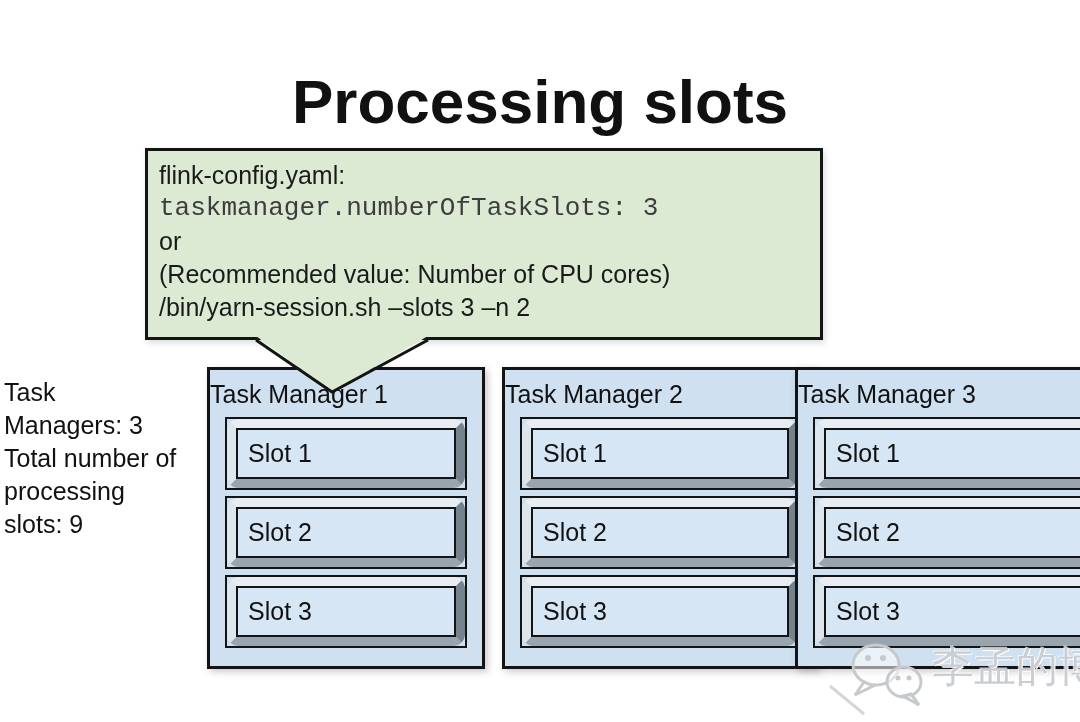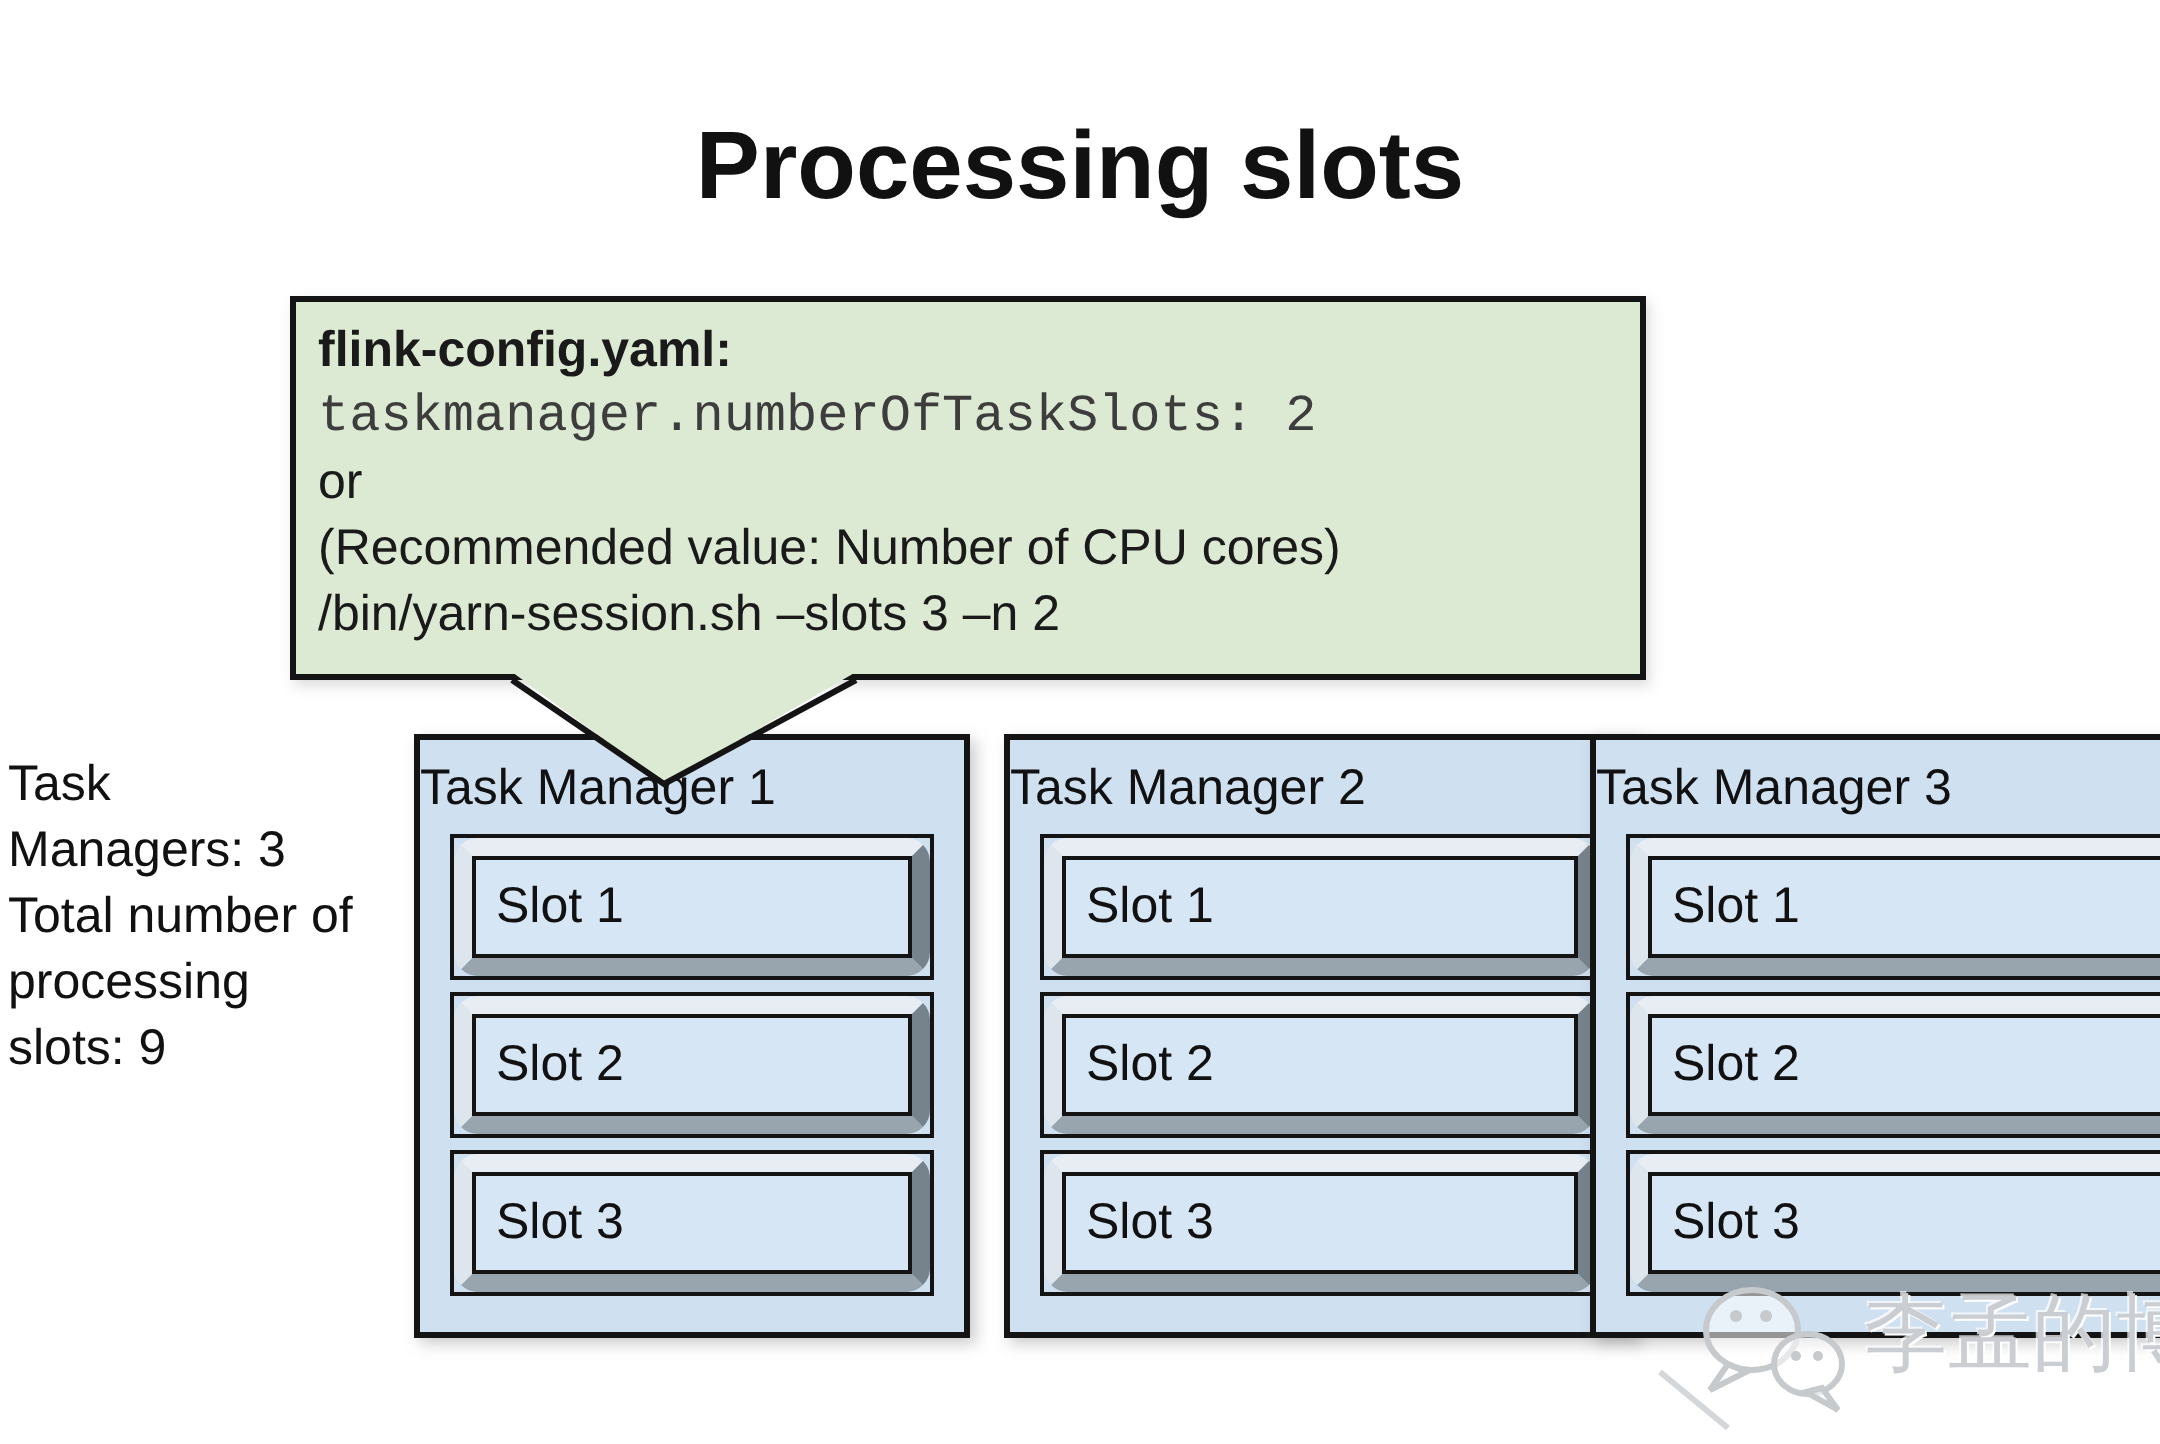--- a/index.html
+++ b/index.html
@@ -22,38 +22,38 @@
     color:#1a1a1a;
     position:relative;
     overflow:hidden;
   }
   .stage{position:absolute;inset:0;}
 
   
   .slide-title{
     position:absolute;top:24px;left:0;width:100%;
     text-align:center;
-    font-size:48px;
+    font-size:62px;
     letter-spacing:0px;
     color:#111;
   }
 
   
   .callout{
     position:absolute;left:145px;top:148px;
     width:678px;height:192px;
     box-sizing:border-box;
     background:var(--callout-bg);
     border:3px solid var(--outline);
     padding:8px 10px 0 11px;
     box-shadow:2px 3px 6px rgba(120,120,120,0.25);
     z-index:6;
   }
   .callout .ln{font-size:25px;line-height:33px;white-space:nowrap;}
-  .callout .ln-bold{font-weight:bold;}
+  .callout .ln-bold{font-weight:normal;}
   .callout .ln-code{
     font-family:"Liberation Mono","DejaVu Sans Mono",monospace;
     font-size:26px;color:var(--code-text);letter-spacing:0px;
   }
   .callout-tail{
     position:absolute;left:255px;top:336px;
     width:174px;height:60px;z-index:7;
   }
   .tail-shape{fill:var(--callout-bg);}
   .tail-edge{fill:none;stroke:var(--outline);stroke-width:3;}
@@ -127,21 +127,21 @@
 </style>
 </head>
 <body>
 
 <div class="stage">
 
   <h1 class="slide-title">Processing slots</h1>
 
   <div class="callout">
     <div class="ln ln-bold">flink-config.yaml:</div>
-    <div class="ln ln-code">taskmanager.numberOfTaskSlots: 2</div>
+    <div class="ln ln-code">taskmanager.numberOfTaskSlots: 3</div>
     <div class="ln">or</div>
     <div class="ln">(Recommended value: Number of CPU cores)</div>
     <div class="ln">/bin/yarn-session.sh –slots 3 –n 2</div>
   </div>
   <svg class="callout-tail" viewBox="0 0 174 60" aria-hidden="true">
     <polygon class="tail-shape" points="1,0 173,0 77,56"></polygon>
     <path class="tail-edge" d="M1,4 L77,56 L173,4"></path>
   </svg>
 
   <div class="side-note">Task

